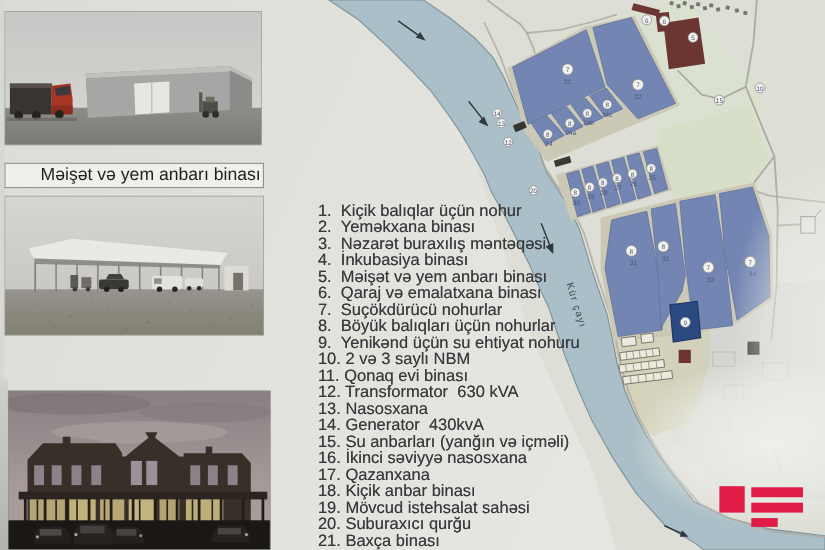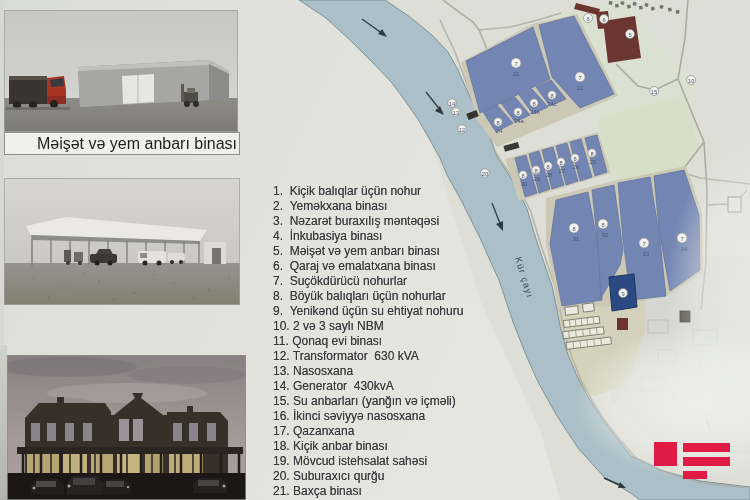--- a/index.html
+++ b/index.html
@@ -2,22 +2,22 @@
 <html><head>
 <meta charset="utf-8">
 <style>
 html,body{margin:0;padding:0;background:#dfe0da;}
 .page{position:relative;width:750px;height:500px;overflow:hidden;
   background:linear-gradient(115deg,#dadcd6 0%,#e0e1db 30%,#e3e4de 55%,#e6e7e2 80%,#e9eae5 100%);
   font-family:"Liberation Sans",sans-serif;}
 .abs{position:absolute;}
 #mapsvg,#photo1,#photo2,#photo3{filter:blur(0.4px);}
 .cap{position:absolute;background:#eff0ec;border:1px solid #8f8f8b;color:#1f1f1f;
-  font-size:16px;line-height:21px;text-align:right;white-space:nowrap;}
-#list{position:absolute;left:273px;top:184px;font-size:12px;line-height:15px;color:#38383d;white-space:pre;text-shadow:0 0 0.6px rgba(56,56,61,0.7);}
+  font-size:16px;line-height:21px;text-align:right;white-space:nowrap;margin-top:16px;}
+#list{position:absolute;left:289px;top:184px;font-size:15px;line-height:15px;color:#38383d;white-space:pre;text-shadow:0 0 0.6px rgba(56,56,61,0.7);}
 #hdr{position:absolute;left:282px;top:160px;font-size:15px;font-weight:bold;color:#5d343b;letter-spacing:-0.3px;text-shadow:0 0 0.6px rgba(93,52,59,0.6);}
 </style>
 </head>
 <body>
 <div class="page">
 
 <svg class="abs" id="mapsvg" style="left:0;top:0" width="750" height="500" viewBox="0 0 750 500">
 <defs>
 <radialGradient id="glare" cx="0.5" cy="0.5" r="0.5">
   <stop offset="0" stop-color="#f0f1ec" stop-opacity="0.95"></stop>

